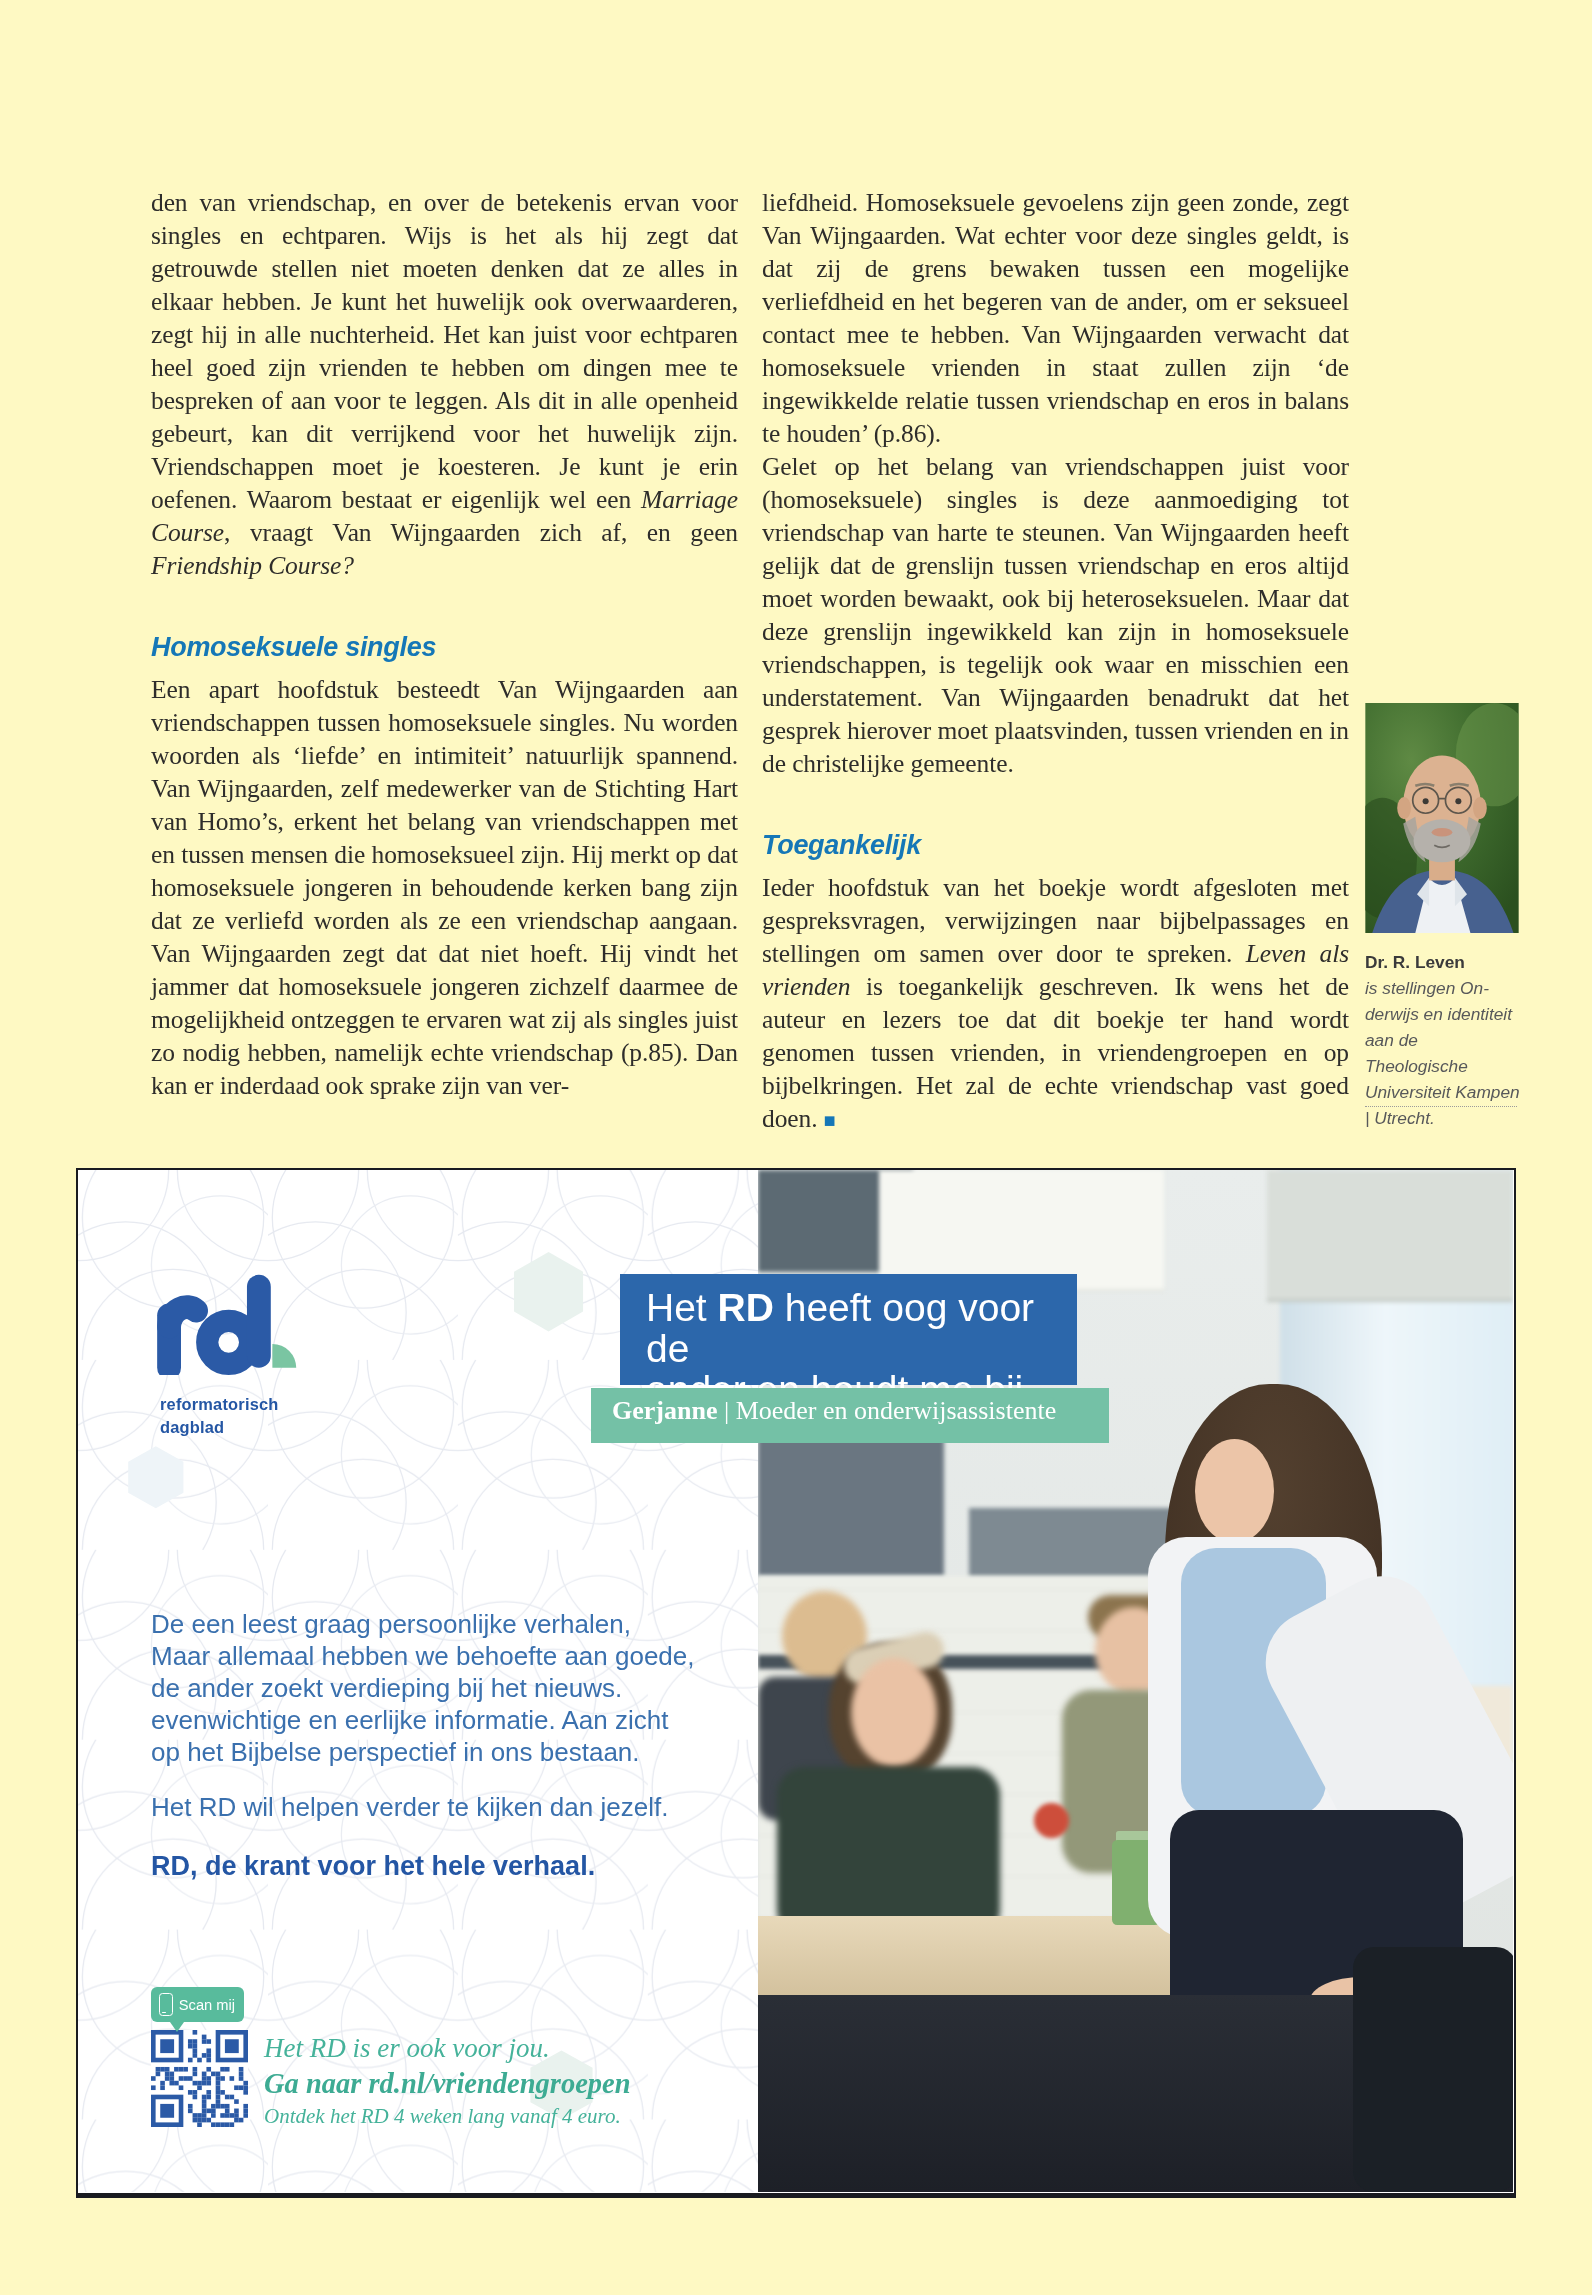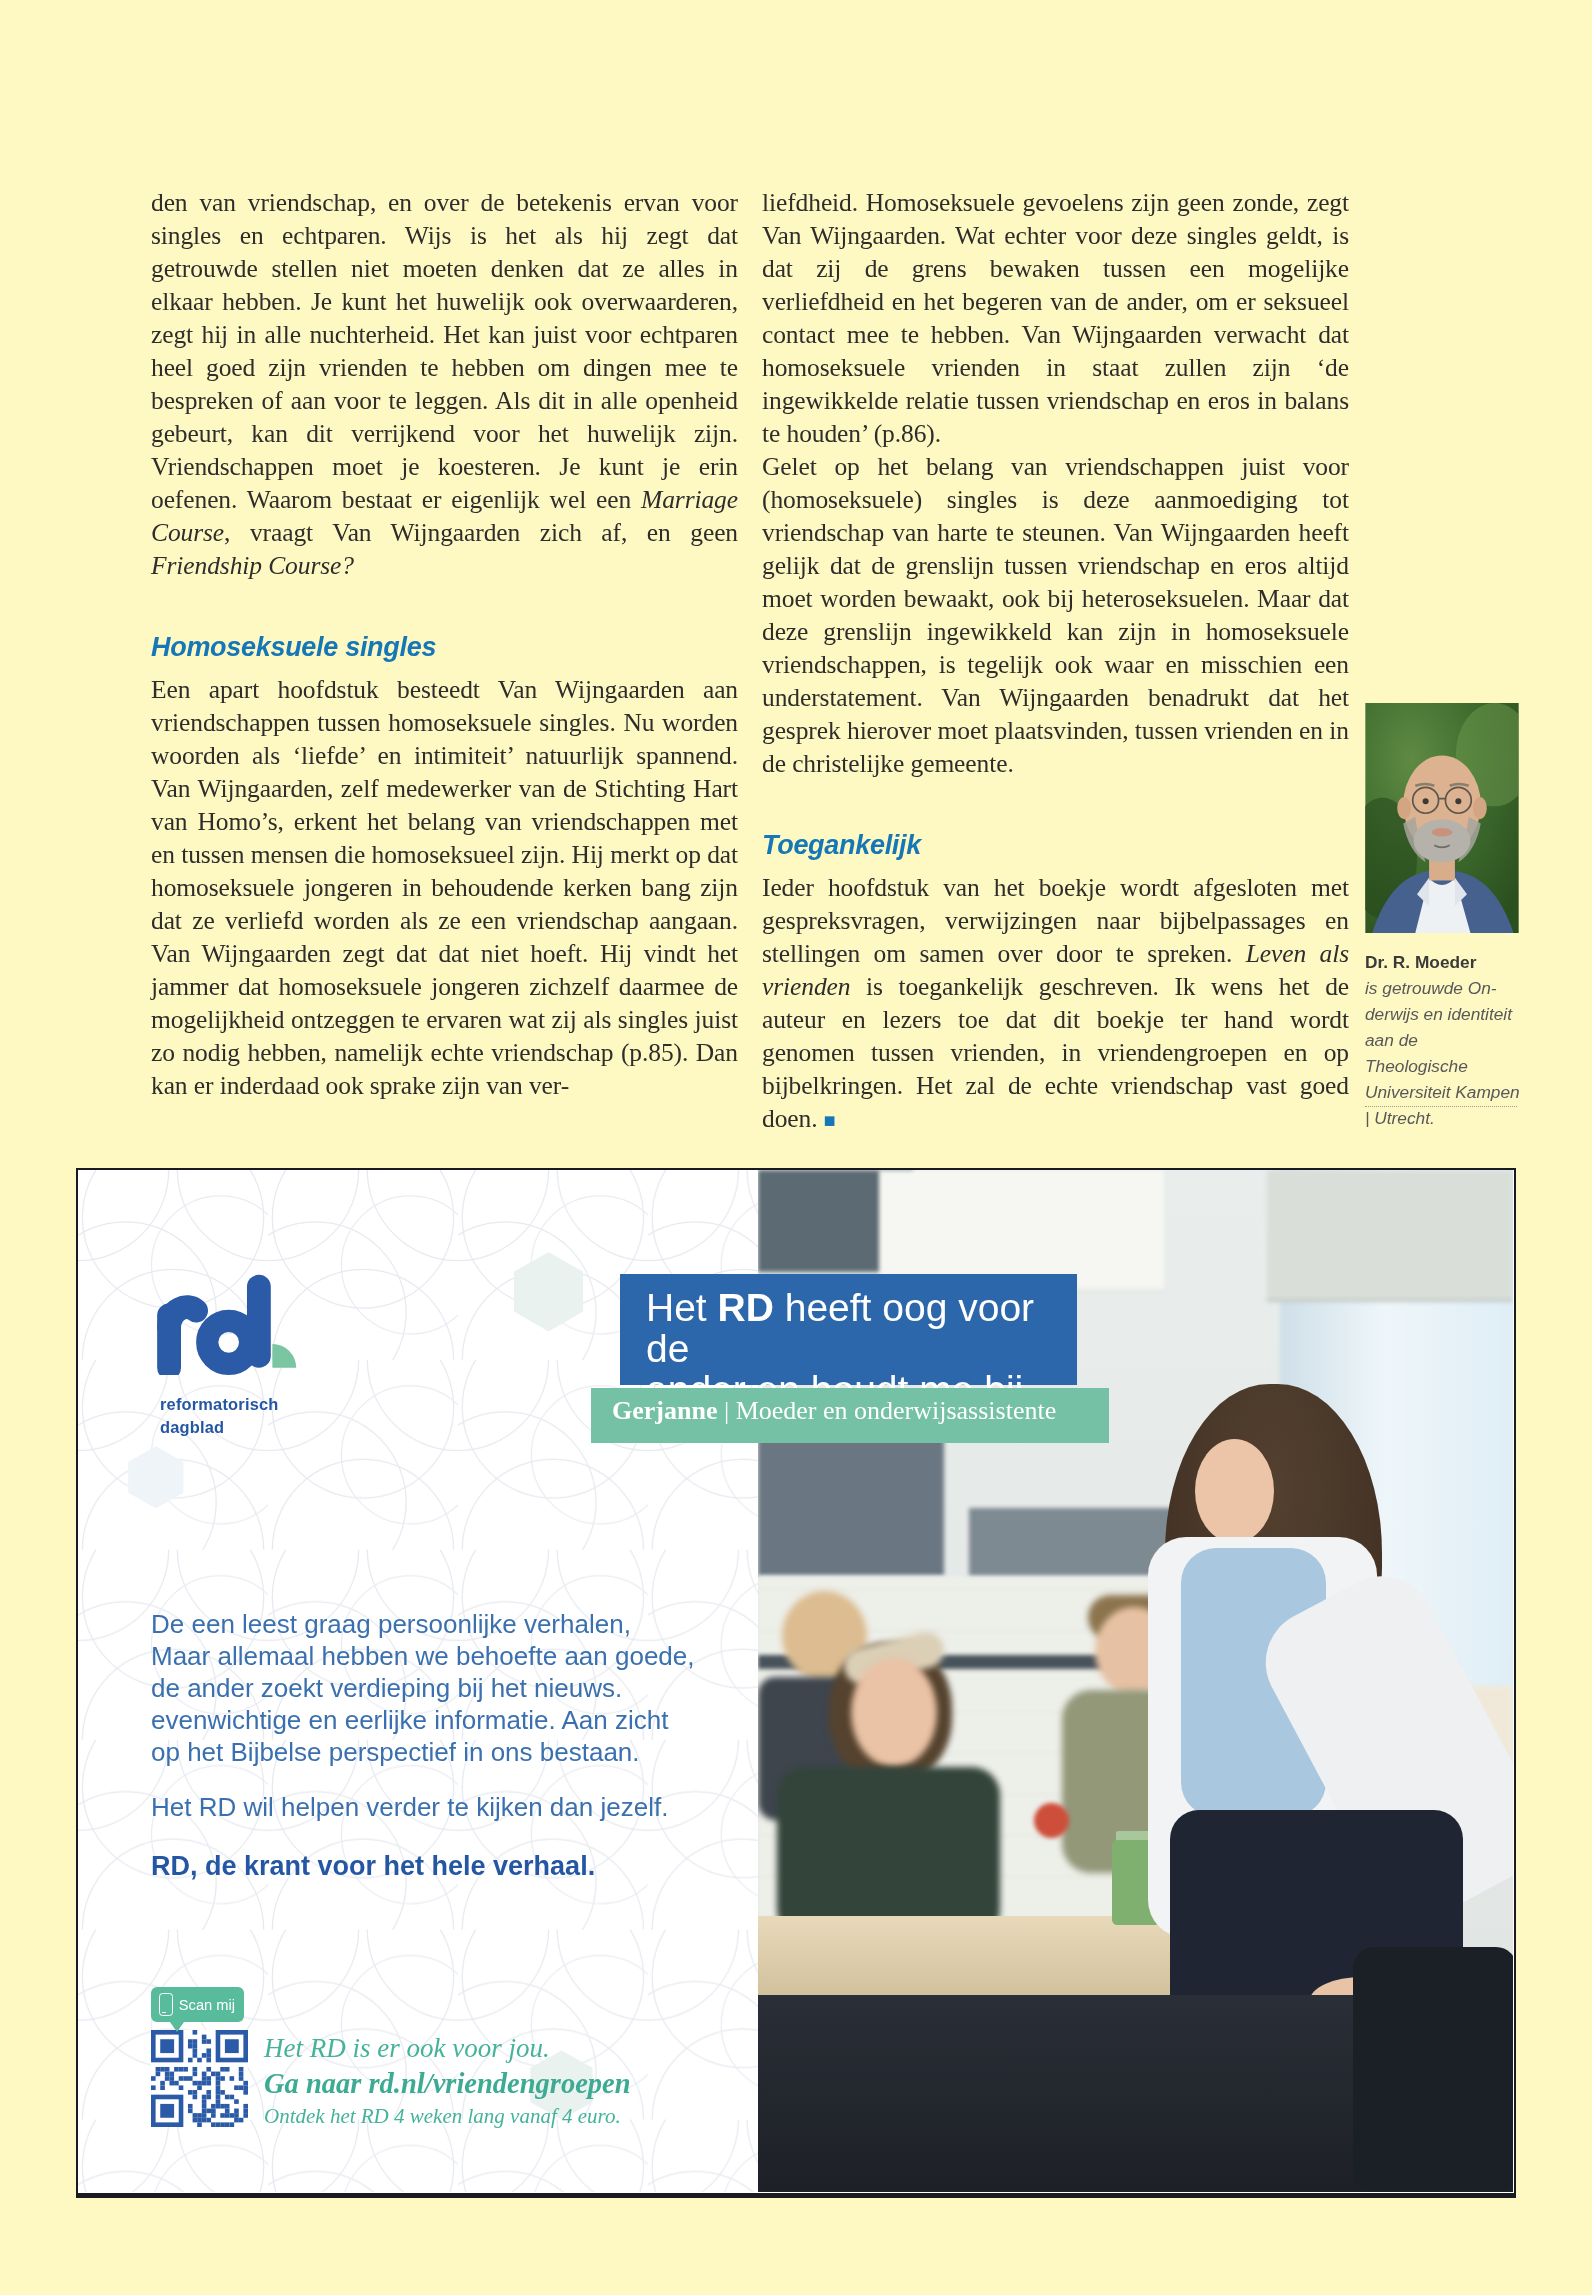--- a/index.html
+++ b/index.html
@@ -155,23 +155,23 @@
       <circle cx="70" cy="113" r="15" fill="none" stroke="#5d564c" stroke-width="2"></circle>
       <circle cx="108" cy="113" r="15" fill="none" stroke="#5d564c" stroke-width="2"></circle>
       <line x1="85" y1="111" x2="93" y2="111" stroke="#5d564c" stroke-width="2"></line>
       <circle cx="70" cy="114" r="3.5" fill="#3c3a36"></circle>
       <circle cx="108" cy="114" r="3.5" fill="#3c3a36"></circle>
       <path d="M58,96 Q70,92 80,96" stroke="#8a7f6d" stroke-width="3" fill="none"></path>
       <path d="M98,96 Q108,92 120,96" stroke="#8a7f6d" stroke-width="3" fill="none"></path>
     </svg>
   </div>
   <div class="caption">
-    <div class="cap-name">Dr. R. Moeder</div>
+    <div class="cap-name">Dr. R. Leven</div>
     <div>
-        <div class="cap-line">is getrouwde On-</div>
+        <div class="cap-line">is stellingen On-</div>
         <div class="cap-line">derwijs en identiteit</div>
         <div class="cap-line">aan de Theologische</div>
         <div class="cap-line">Universiteit Kampen</div>
         <div class="cap-line">| Utrecht.</div>
       </div>
   </div>
   <div class="dotline"></div>
 
   <div class="ad">
 

